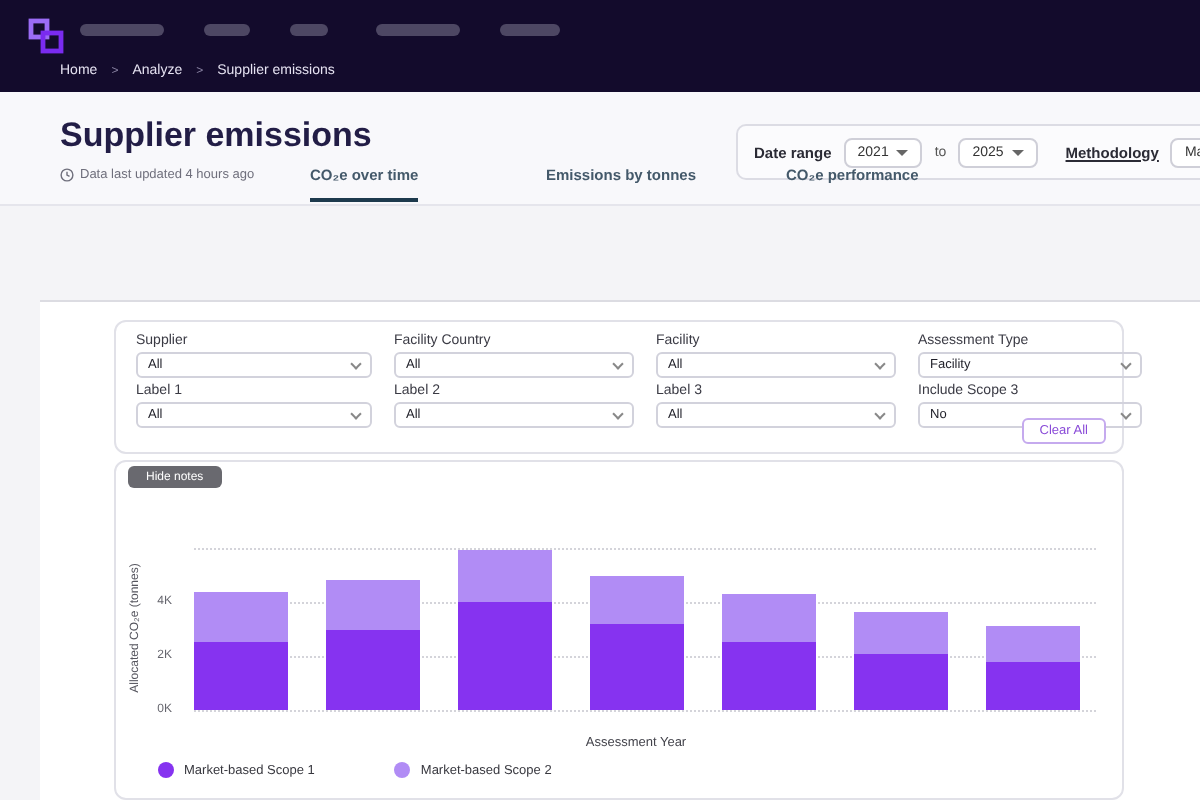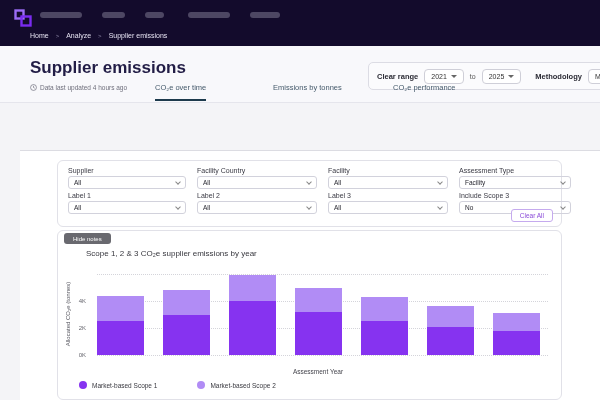--- a/index.html
+++ b/index.html
@@ -22,24 +22,24 @@
   .updated { position:absolute; left:30px; top:38px; display:flex; align-items:center; gap:3px;
     font-size:6.5px; color:#6f6f7c; }
   .controls { position:absolute; left:368px; top:16px; width:260px; height:28px; background:#fbfbfd;
     border:1px solid #dcdce4; border-radius:5px; display:flex; align-items:center; gap:6px; padding:0 8px; }
   .ctrl-label { font-size:7.5px; font-weight:bold; color:#2b2b35; white-space:nowrap; }
   .chip { display:flex; align-items:center; gap:4px; background:#fff; border:1px solid #cfcfd8;
     border-radius:4px; padding:3px 6px; font-size:7px; color:#333; cursor:pointer; white-space:nowrap; }
   .chip .caret { width:0; height:0; border-left:3px solid transparent; border-right:3px solid transparent;
     border-top:3.5px solid #666; }
   .to-label { font-size:7px; color:#555; }
-  .ctrl-label.method { margin-left:8px; }
-
-  
-  .tab { position:absolute; top:83px; font-size:7.5px; color:#44596a; cursor:pointer; padding-bottom:7px; }
+  .ctrl-label.method { margin-left:8px;text-decoration:underline; }
+
+  
+  .tab { position:absolute; top:83px; font-size:7.5px; color:#44596a; cursor:pointer; padding-bottom:7px;font-weight:bold; }
   .tab.active { border-bottom:2px solid #1d3a4d; }
   .tabline { position:absolute; left:20px; top:150px; width:580px; height:1px; background:#dcdce2; }
   .panel { position:absolute; left:20px; top:151px; width:580px; height:249px; background:#fff; }
 
   
   .filter-card { position:absolute; left:57px; top:160px; width:505px; height:67px; background:#fff;
     border:1px solid #e1e1e8; border-radius:6px; padding:6px 10px 0 10px; }
   .fgrid { display:grid; grid-template-columns:118px 120px 120px 112px; column-gap:11px; row-gap:3px; }
   .flabel { font-size:7px; color:#3a3a44; margin-bottom:2px; }
   .fselect { height:13px; border:1px solid #d2d2dc; border-radius:3px; display:flex; align-items:center;
@@ -95,21 +95,21 @@
 <div class="page-header">
   <h1 class="page-title">Supplier emissions</h1>
   <div class="updated">
     <svg width="7" height="7" viewBox="0 0 10 10">
       <circle cx="5" cy="5" r="4.2" fill="none" stroke="#6f6f7c" stroke-width="1"></circle>
       <path d="M5 2.6 V5 L6.8 6" fill="none" stroke="#6f6f7c" stroke-width="1"></path>
     </svg>
     <span>Data last updated 4 hours ago</span>
   </div>
   <div class="controls">
-    <span class="ctrl-label">Clear range</span>
+    <span class="ctrl-label">Date range</span>
     <span class="chip">
       <span>2021</span>
       <span class="caret"></span>
     </span>
     <span class="to-label">to</span>
     <span class="chip">
       <span>2025</span>
       <span class="caret"></span>
     </span>
     <span class="ctrl-label method">Methodology</span>
@@ -183,21 +183,20 @@
           <span class="chev"></span>
         </div>
       </div>
   </div>
   <button class="clear-all">Clear All</button>
 </div>
 
 <button class="hide-notes">Hide notes</button>
 
 <div class="chart-card">
-  <div class="chart-title">Scope 1, 2 &amp; 3 CO₂e supplier emissions by year</div>
   <div class="y-axis-label">Allocated CO₂e (tonnes)</div>
 
   <div class="gridline" style="top:43px"></div>
   <div class="gridline" style="top:70px"></div>
   <div class="gridline" style="top:97px"></div>
   <div class="gridline" style="top:124px"></div>
 
   <div class="ytick" style="top:67px">4K</div>
   <div class="ytick" style="top:94px">2K</div>
   <div class="ytick" style="top:121px">0K</div>

